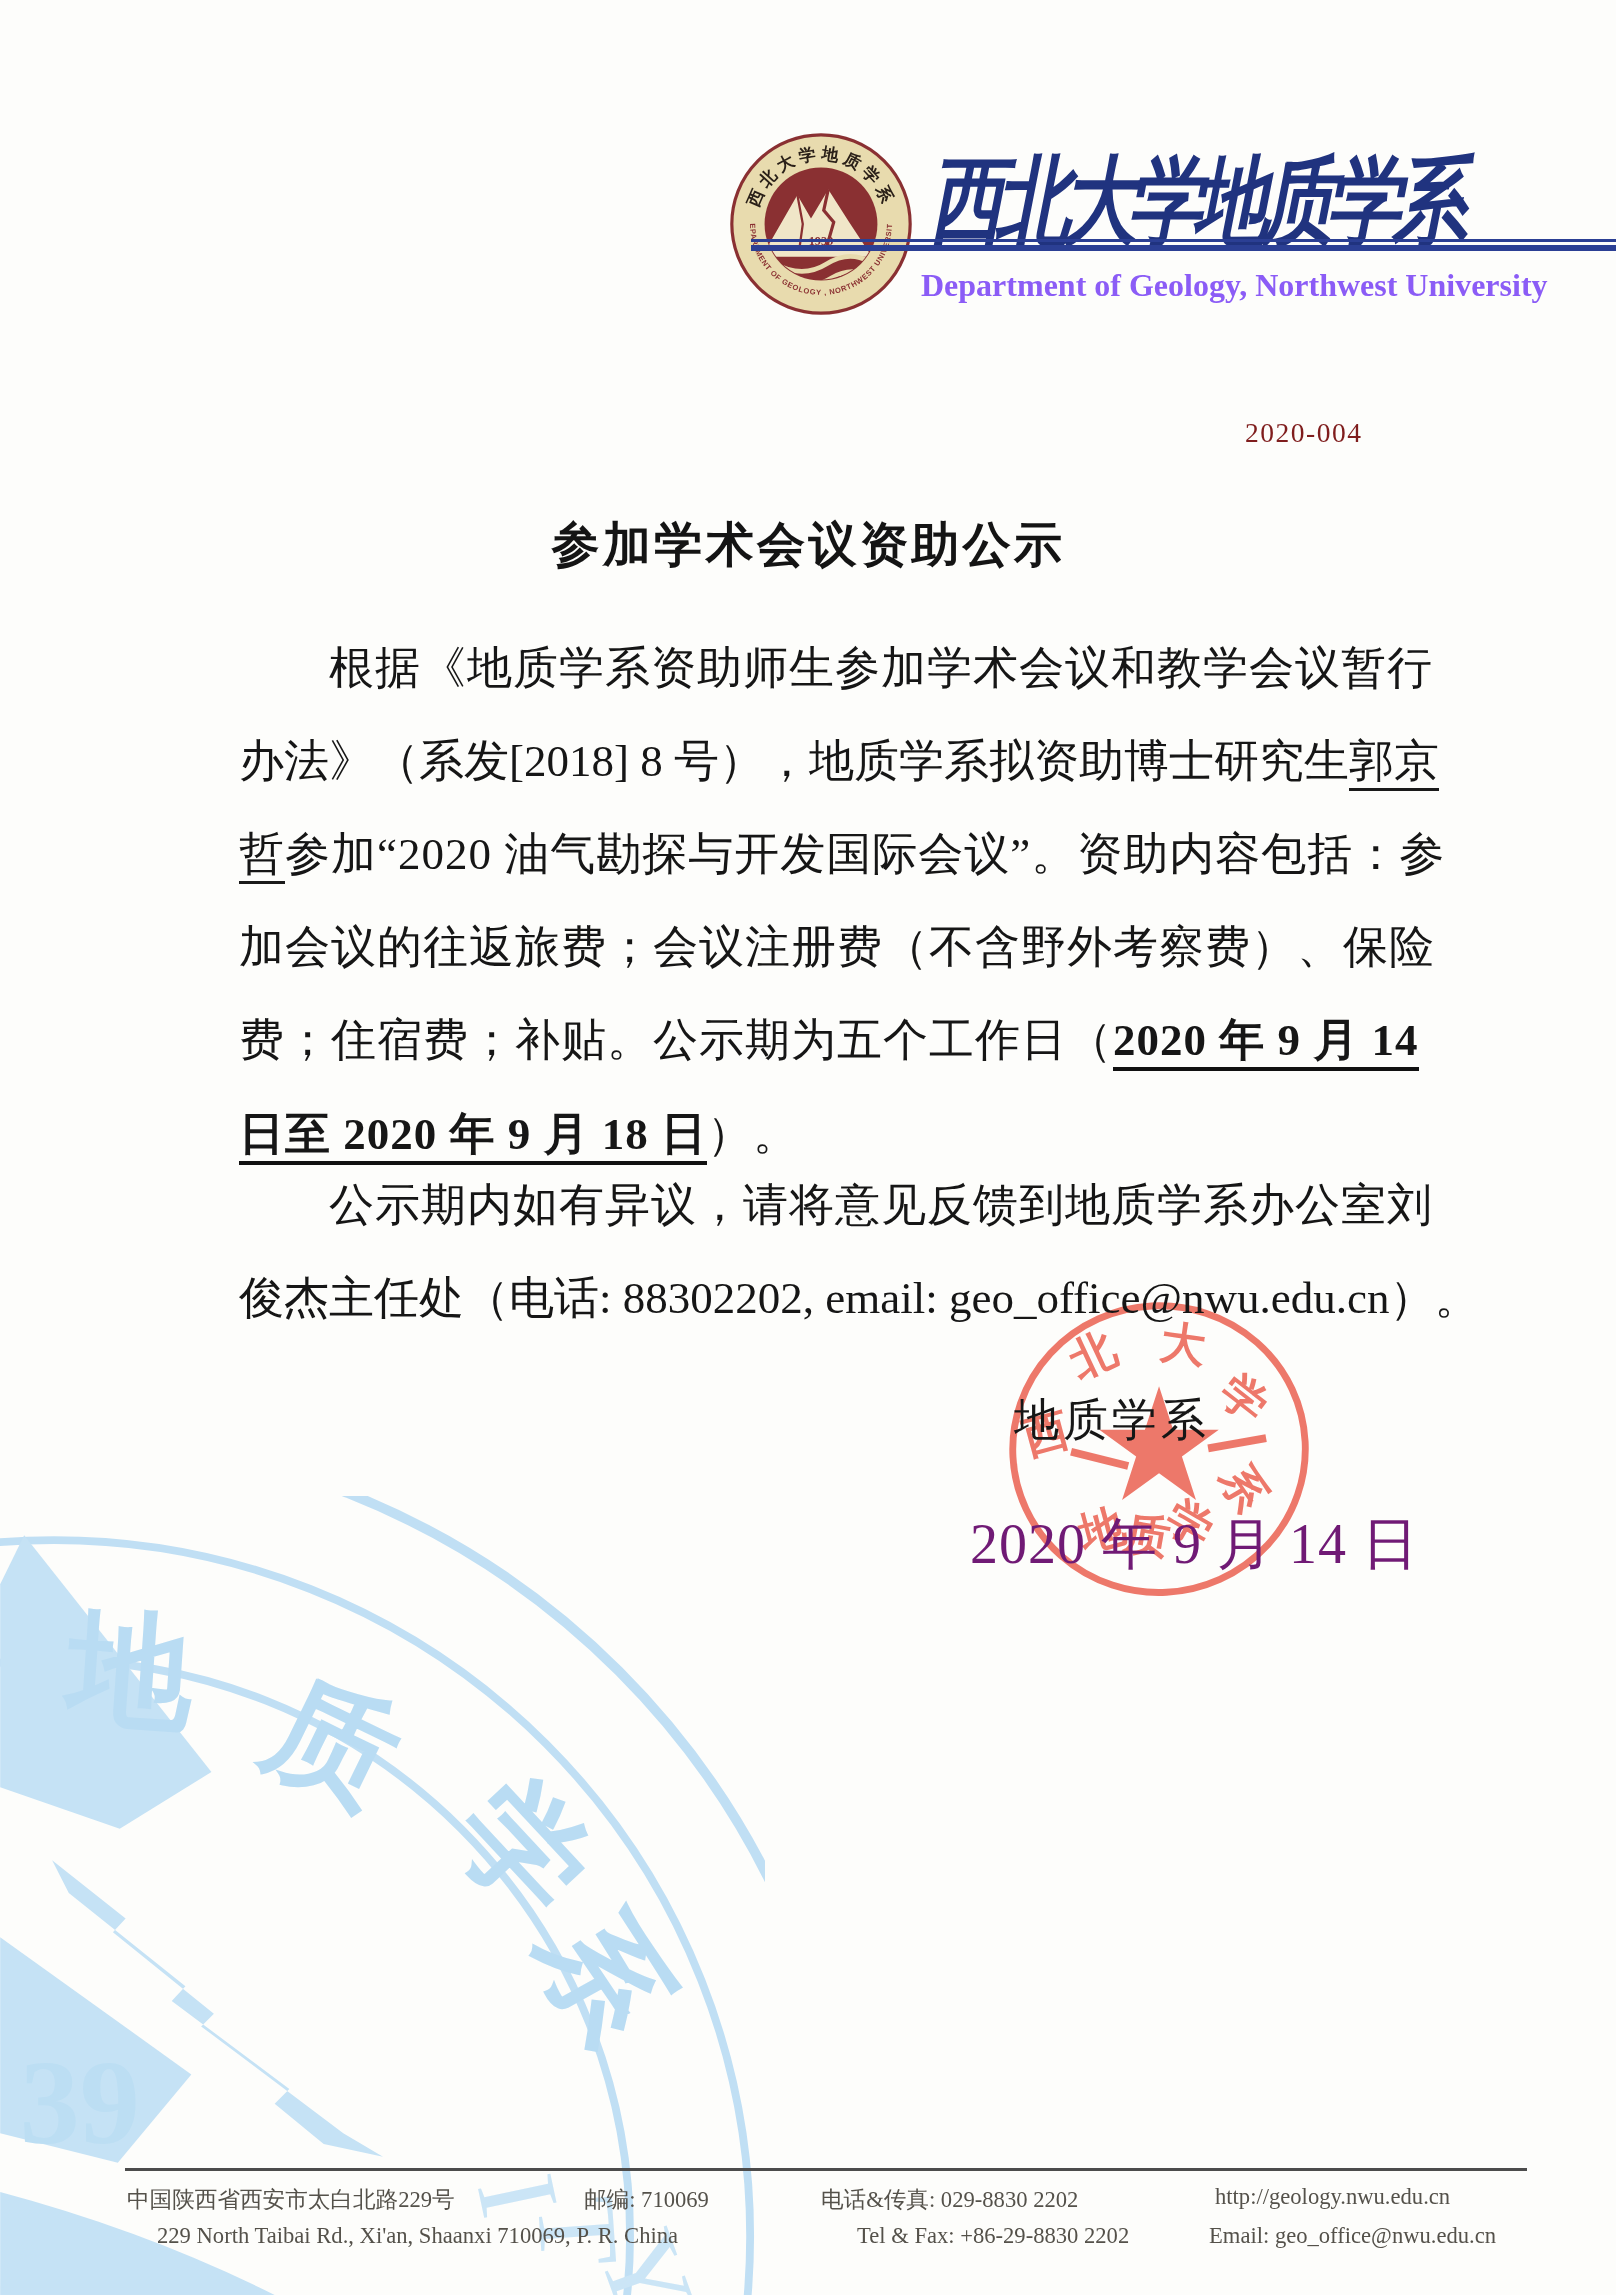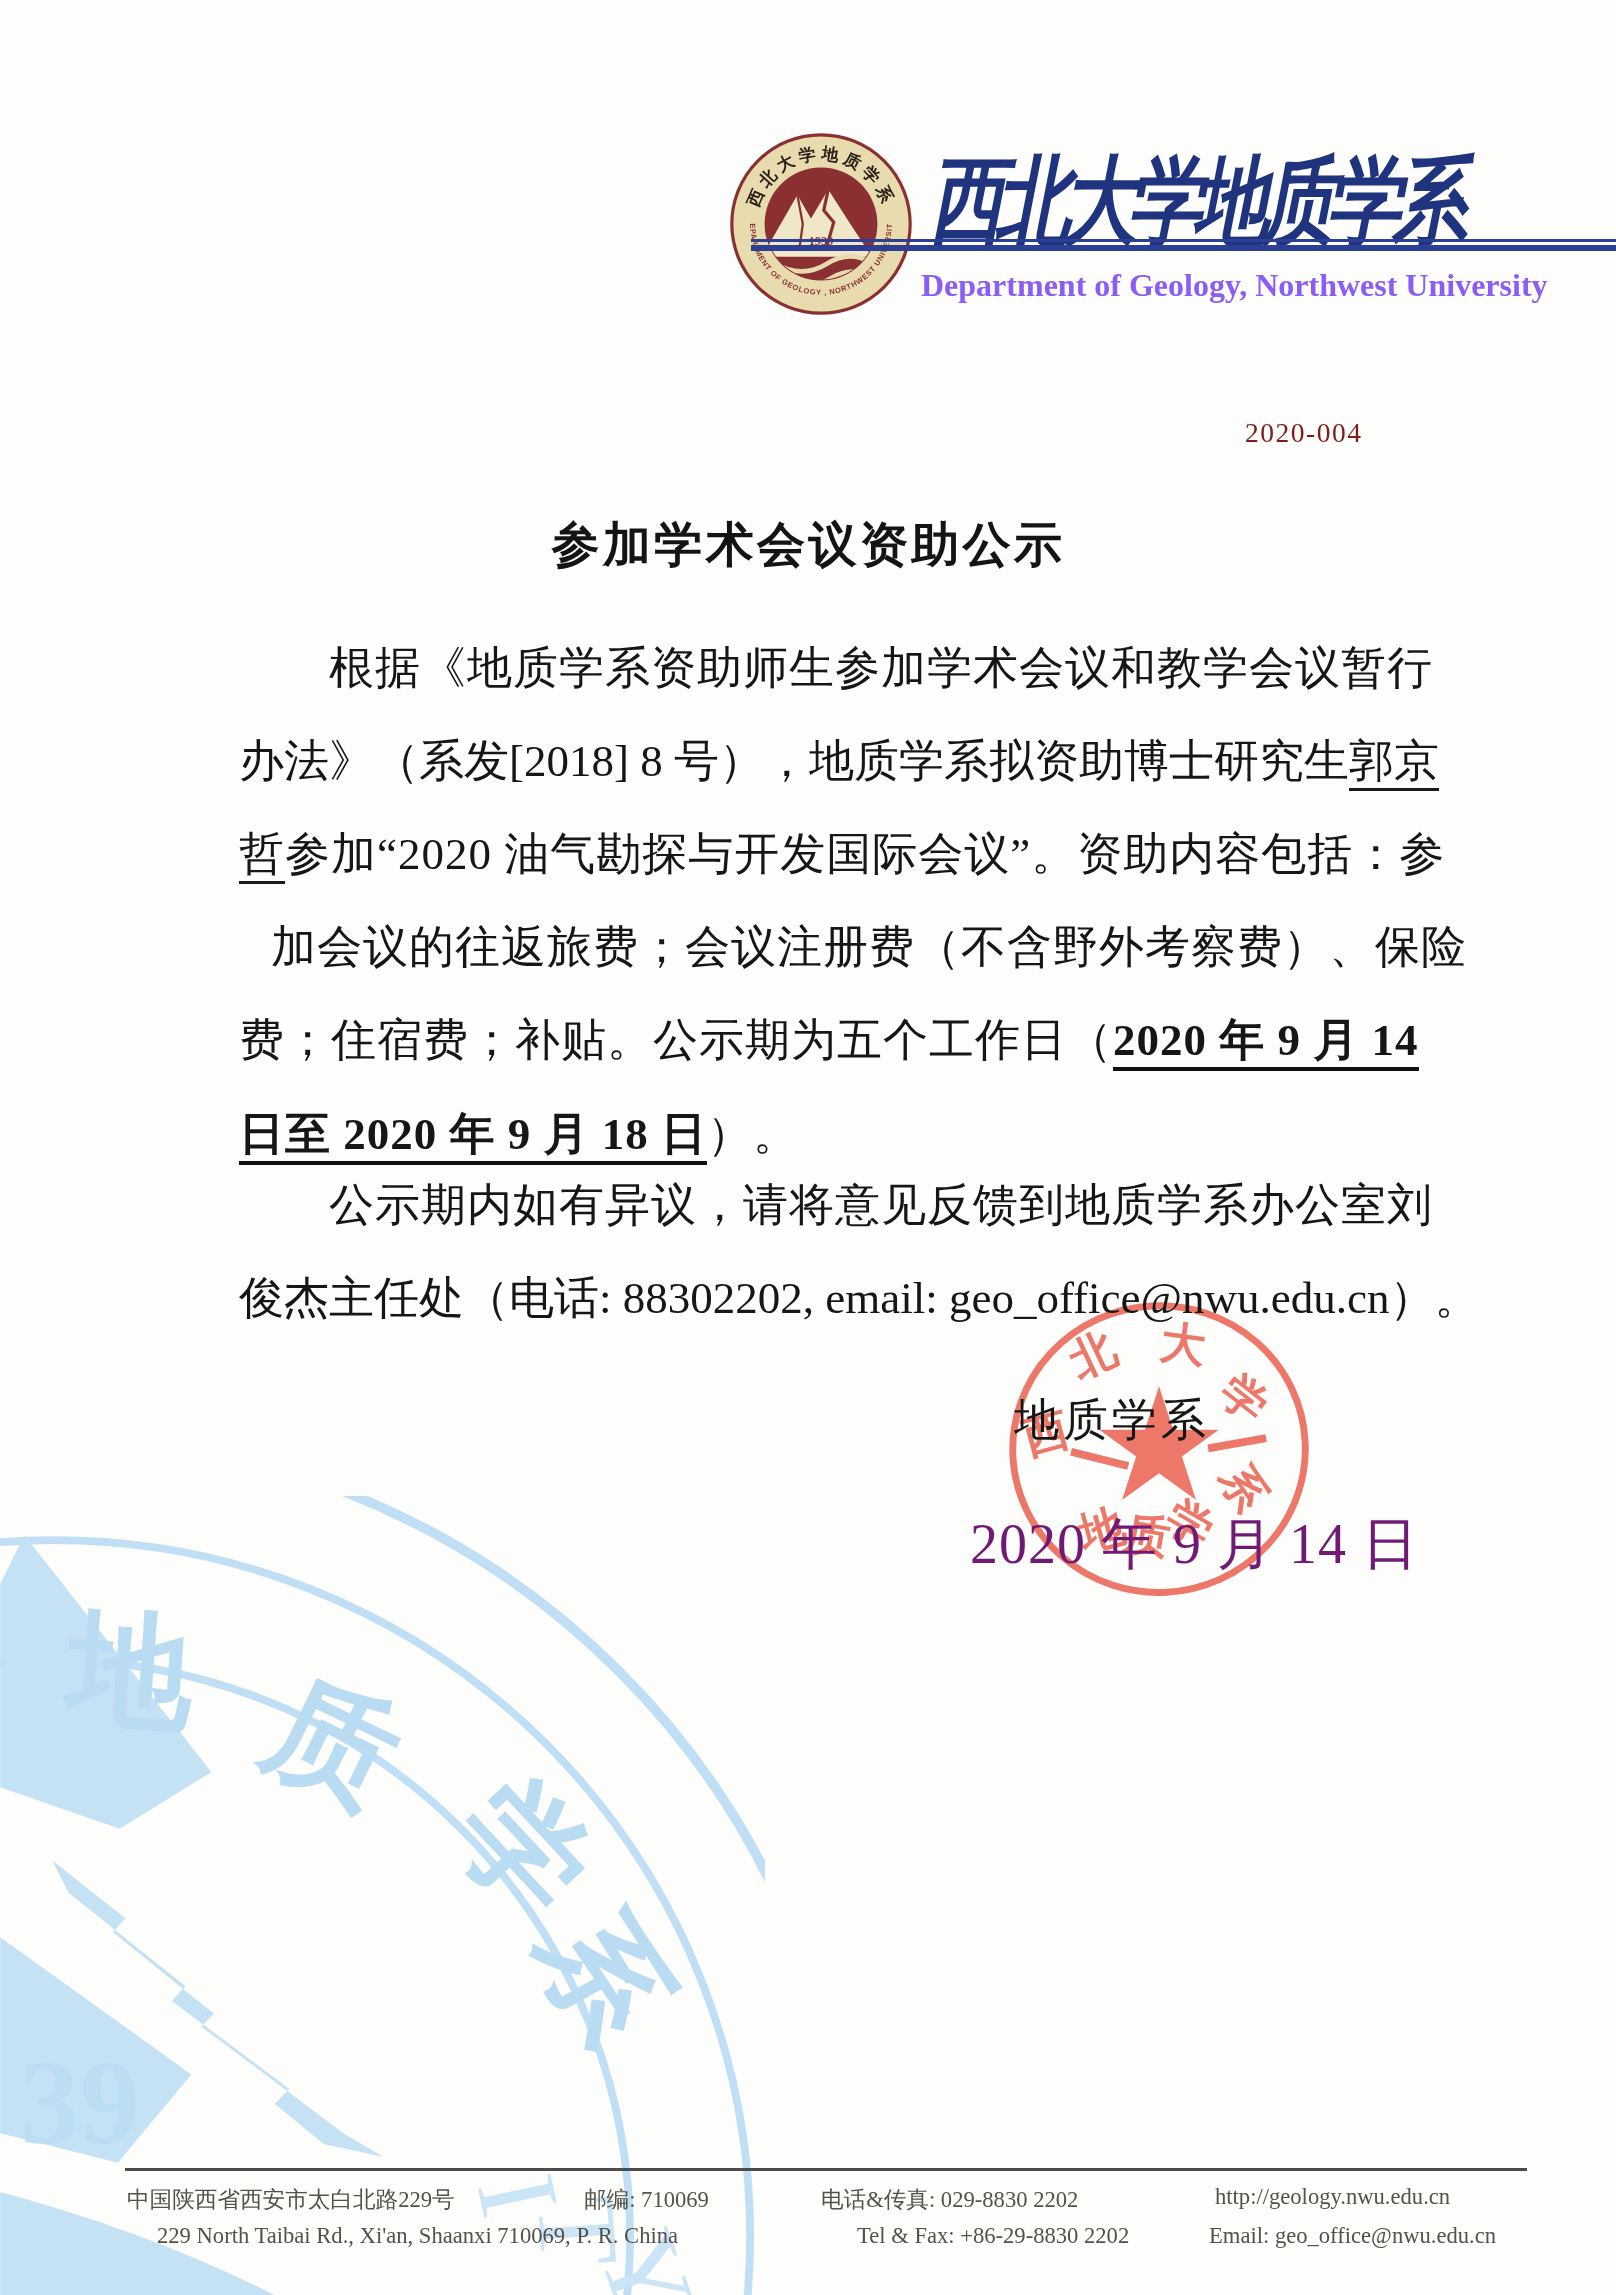--- a/index.html
+++ b/index.html
@@ -29,21 +29,21 @@
     font-size:48px;font-weight:bold;letter-spacing:3.4px;white-space:nowrap;color:#141414;
   }
   
   .bodyline{
     left:239px;width:1226px;font-size:45px;letter-spacing:1px;white-space:nowrap;
     color:#161616;
   }
   .indent{padding-left:90px;}
   .u{border-bottom:3.9px solid #1a1a1a;padding-bottom:1.5px;}
   .bu{font-weight:bold;border-bottom:4.9px solid #111;padding-bottom:1.5px;}
-  #l1{top:638px;} #l2{top:731px;letter-spacing:0;} #l3{top:824px;} #l4{top:917px;margin-left:32px;}
+  #l1{top:638px;} #l2{top:731px;letter-spacing:0;} #l3{top:824px;} #l4{top:917px;}
   #l5{top:1010px;} #l6{top:1104px;} #l7{top:1175px;} #l8{top:1268px;letter-spacing:0;}
   
   #sig-dept{left:1014px;top:1390px;font-size:45px;letter-spacing:3.9px;color:#161616;}
   #sig-date{left:970px;top:1507px;font-size:56px;letter-spacing:1px;color:#701a75;}
   
   #seal{left:994px;top:1293px;mix-blend-mode:multiply;opacity:.9;}
   #watermark{left:0;top:1496px;z-index:0;}
   .content{z-index:2;}
   
   #footer-rule{left:125px;top:2168px;width:1402px;height:2.5px;background:#4c4c4c;z-index:2;}

